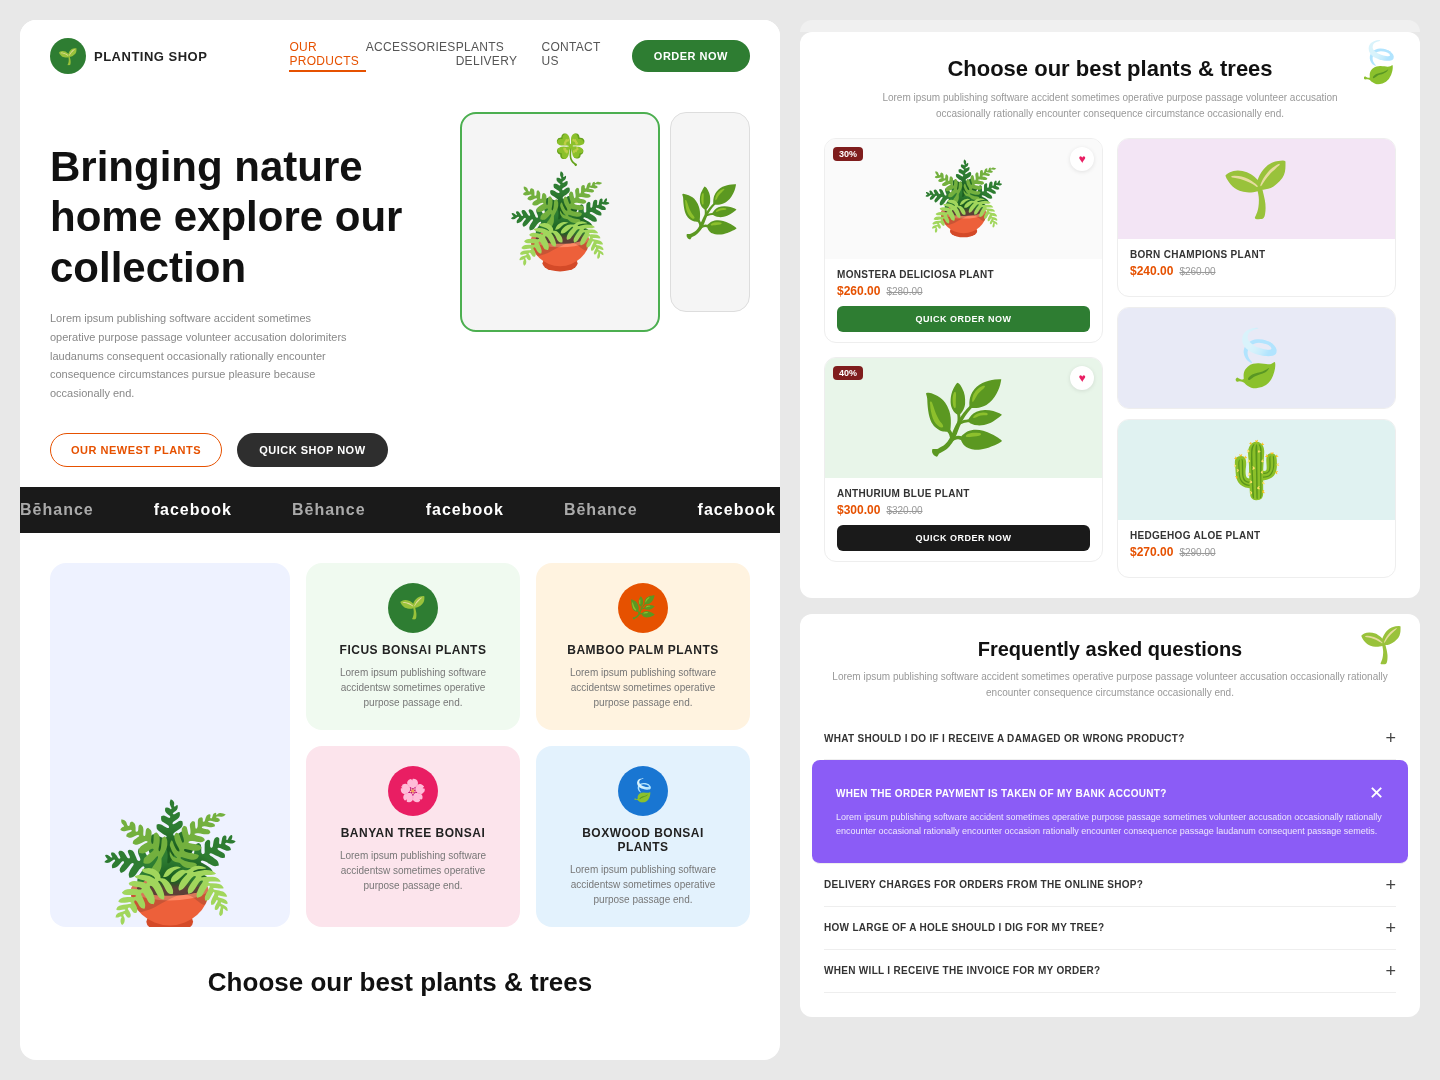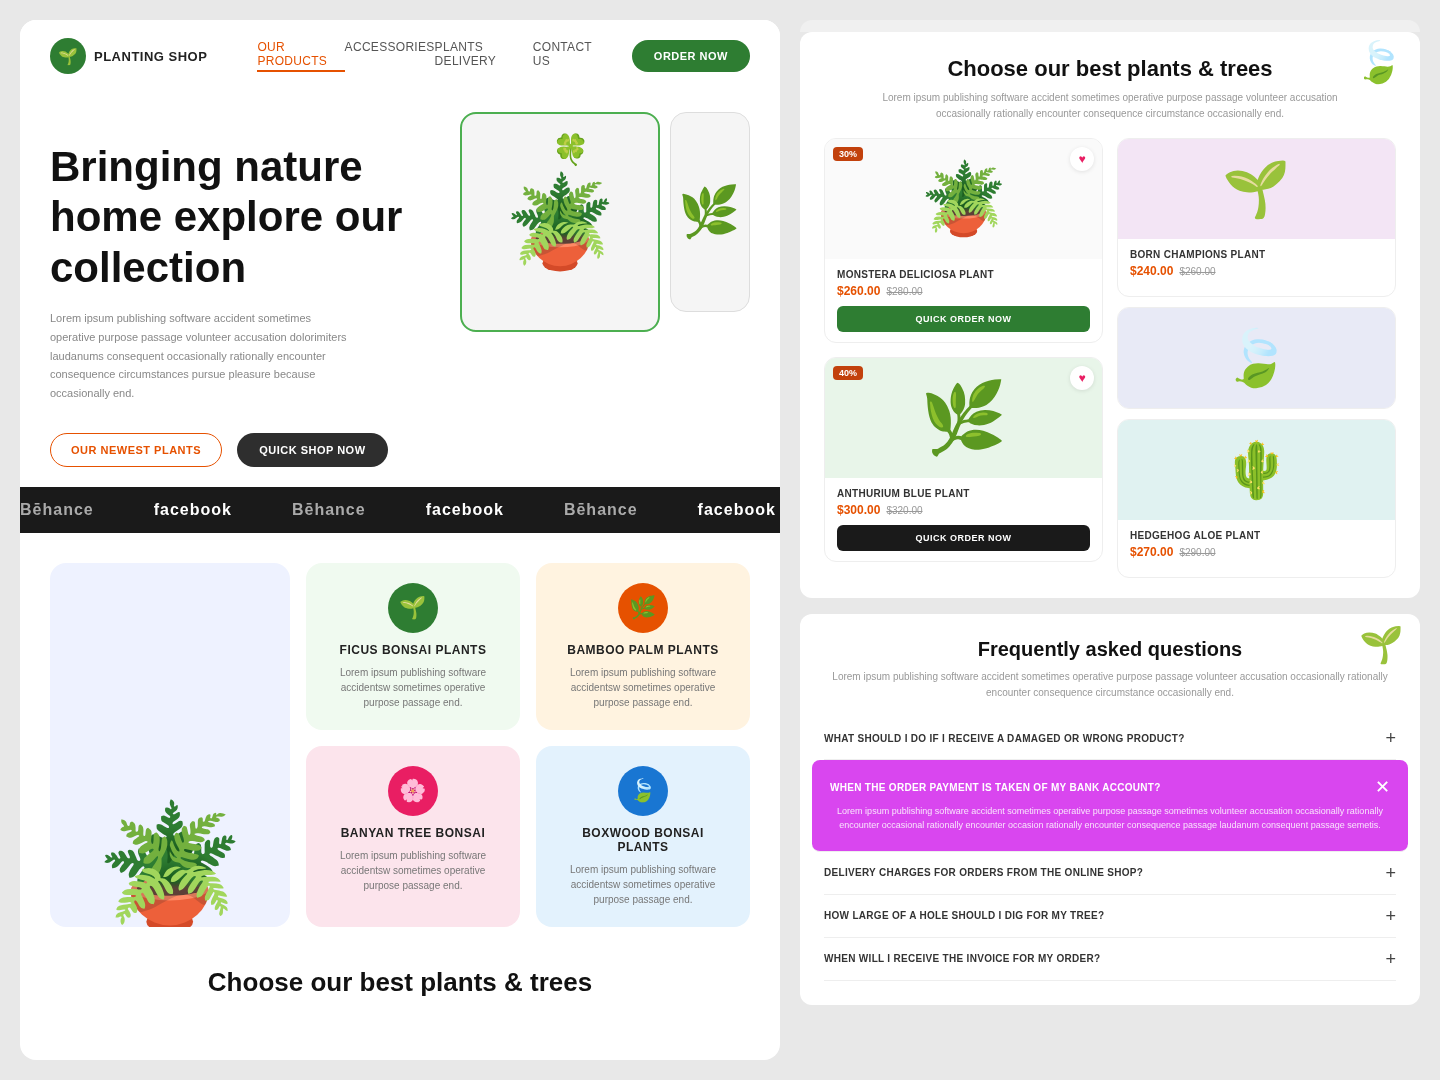--- a/index.html
+++ b/index.html
@@ -52,20 +52,21 @@
     .logo-text {
       font-size: 13px;
       font-weight: 700;
       color: #222;
       text-transform: uppercase;
       letter-spacing: 0.5px;
     }
     .nav-links {
       display: flex;
       flex: 1;
+      margin-left: 32px;
     }
     .nav-link {
       font-size: 12px;
       color: #555;
       text-decoration: none;
       font-weight: 500;
       letter-spacing: 0.3px;
     }
     .nav-link.active {
       color: #e65100;
@@ -325,21 +326,21 @@
       height: 120px;
       display: flex;
       align-items: center;
       justify-content: center;
       position: relative;
     }
     .product-badge {
       position: absolute;
       top: 8px;
       left: 8px;
-      background: #c2410c;
+      background: #7f1d1d;
       color: #fff;
       font-size: 9px;
       font-weight: 700;
       padding: 2px 6px;
       border-radius: 4px;
     }
     .product-heart {
       position: absolute;
       top: 8px;
       right: 8px;
@@ -427,39 +428,38 @@
     .faq-leaf {
       position: absolute;
       top: 10px;
       right: 16px;
       font-size: 36px;
       color: #4caf50;
     }
     .faq-item {
       border-bottom: 1px solid #eee;
       padding: 12px 0;
-      text-align: center;
     }
     .faq-question {
       display: flex;
       justify-content: space-between;
       align-items: center;
       cursor: pointer;
     }
     .faq-q-text {
       font-size: 10px;
       font-weight: 600;
       color: #333;
       text-transform: uppercase;
       letter-spacing: 0.3px;
     }
     .faq-item.open {
-      background: #d946ef;
+      background: #8b5cf6;
       border-radius: 8px;
-      padding: 18px;
+      padding: 24px;
       margin: 0 -12px;
     }
     .faq-item.open .faq-q-text {
       color: #fff;
     }
     .faq-answer {
       font-size: 9px;
       color: rgba(255,255,255,0.85);
       line-height: 1.6;
       margin-top: 8px;

